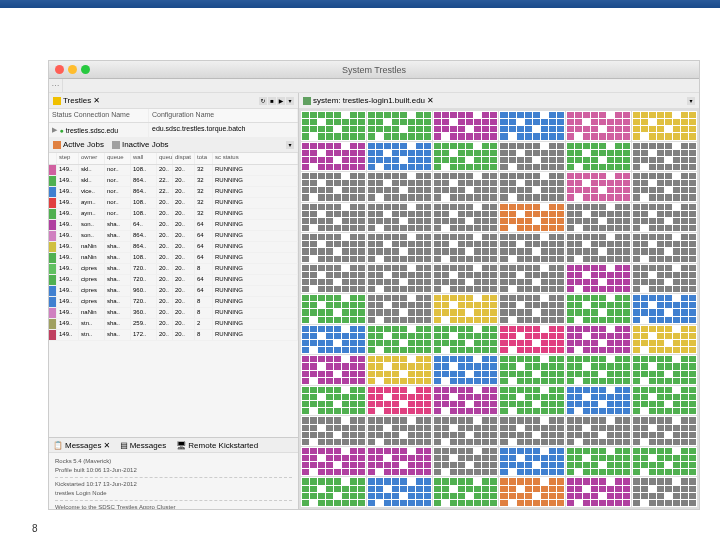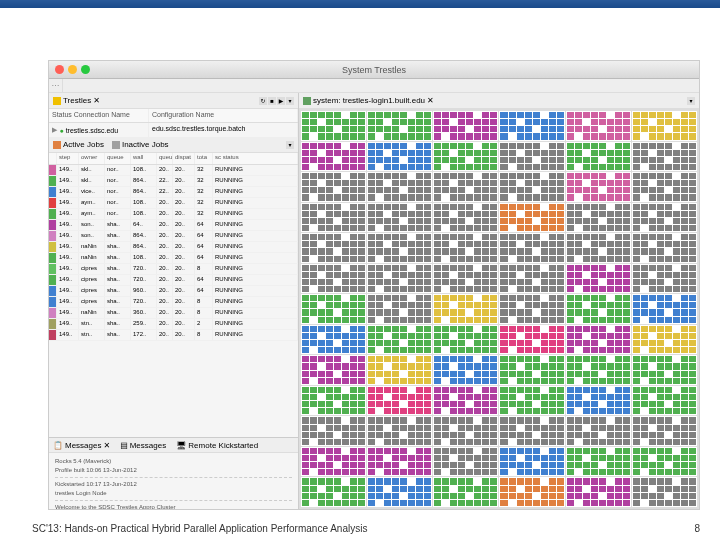--- a/index.html
+++ b/index.html
@@ -2998,16 +2998,15 @@
               <div class="core" style="--cc: #808080;"></div>
               <div class="core" style="--cc: #808080;"></div>
               <div class="core" style="--cc: #808080;"></div>
             </div>
           </div>
       </div>
     </div>
   </div>
 
   <div class="footer">
-    <span>SC'13: Hands-on Practical Hybrid Parallel Application Performance Analysis</span>
     <span>8</span>
   </div>
 </div>
 
 </body></html>

